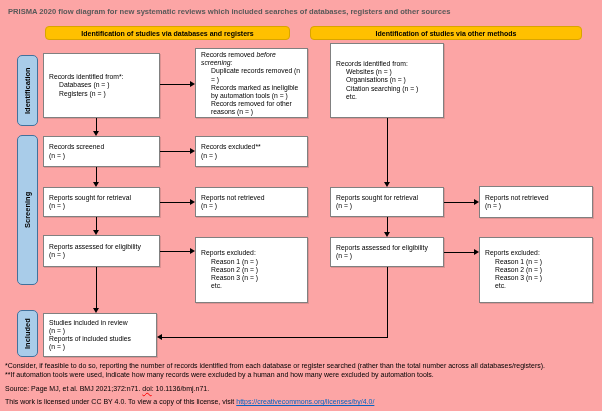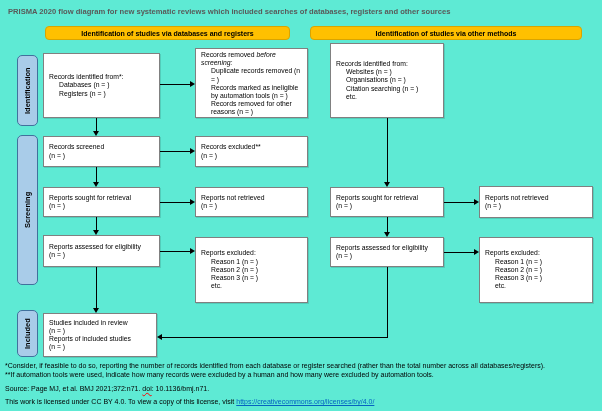--- a/index.html
+++ b/index.html
@@ -1,17 +1,17 @@
 <!DOCTYPE html>
 <html style="--banner: #FFC000; --banner-border: #D9A400; --sidebar-fill: #A9CCE9; --sidebar-border: #41719C; --box-border: #808080; --arrow: #000000; --link: #0563C1; --doi-underline: #FF0000; --title-text: #595959;"><head>
 <meta charset="utf-8">
 <style>
   html,body{margin:0;padding:0;background:#fff;}
   .stage{
-    position:relative;width:602px;height:411px;background:#5eead4;overflow:hidden;
+    position:relative;width:602px;height:411px;background:#fca5a5;overflow:hidden;
     font-family:"Liberation Sans",sans-serif;color:#000;
   }
   .title{
     position:absolute;left:8px;top:7px;font-size:7.6px;font-weight:bold;
     color:var(--title-text,#595959);
   }
   .banner{
     position:absolute;top:26px;height:14px;background:var(--banner,#FFC000);
     border:1px solid var(--banner-border,#D9A400);border-radius:4px;
     font-size:7px;font-weight:bold;display:flex;align-items:center;justify-content:center;

